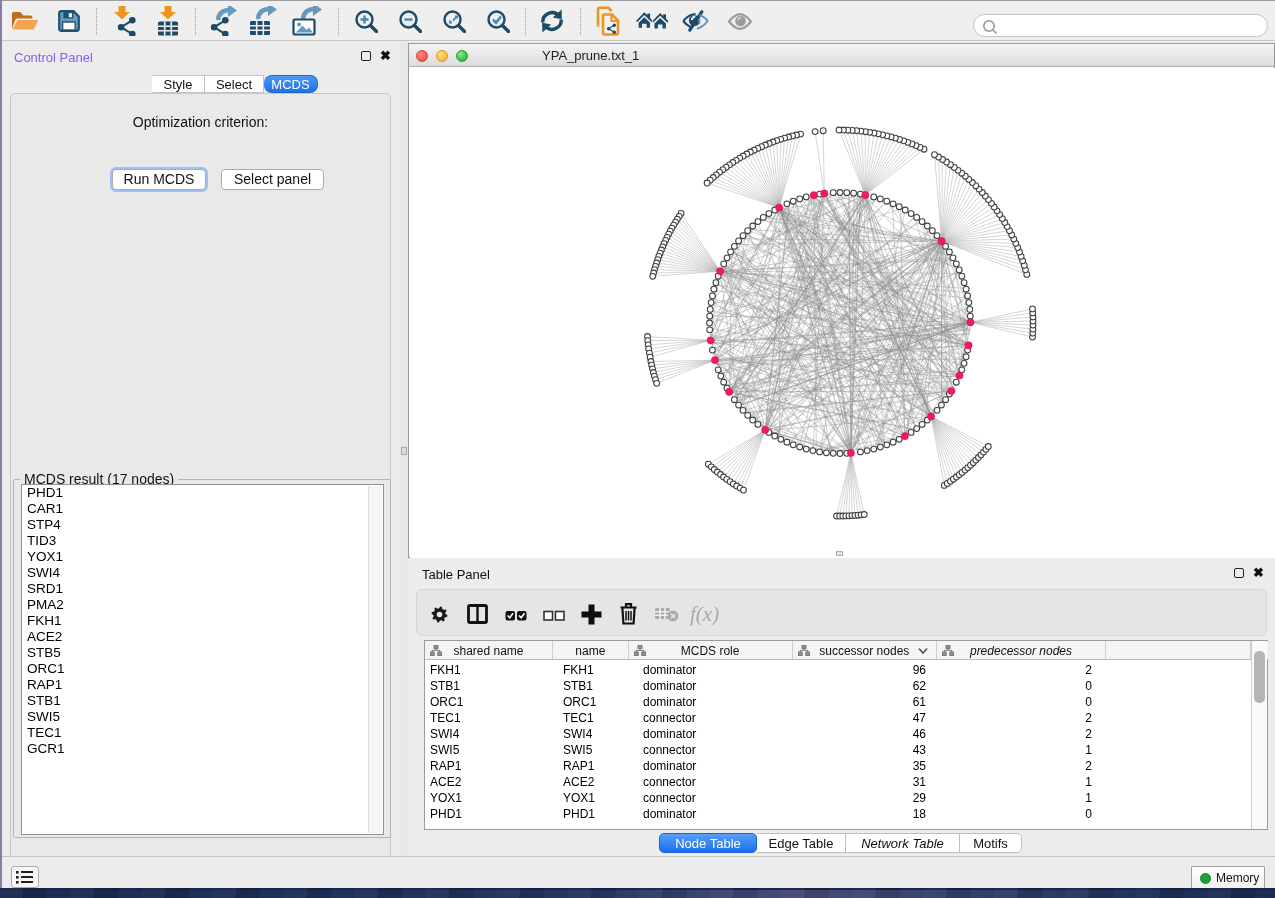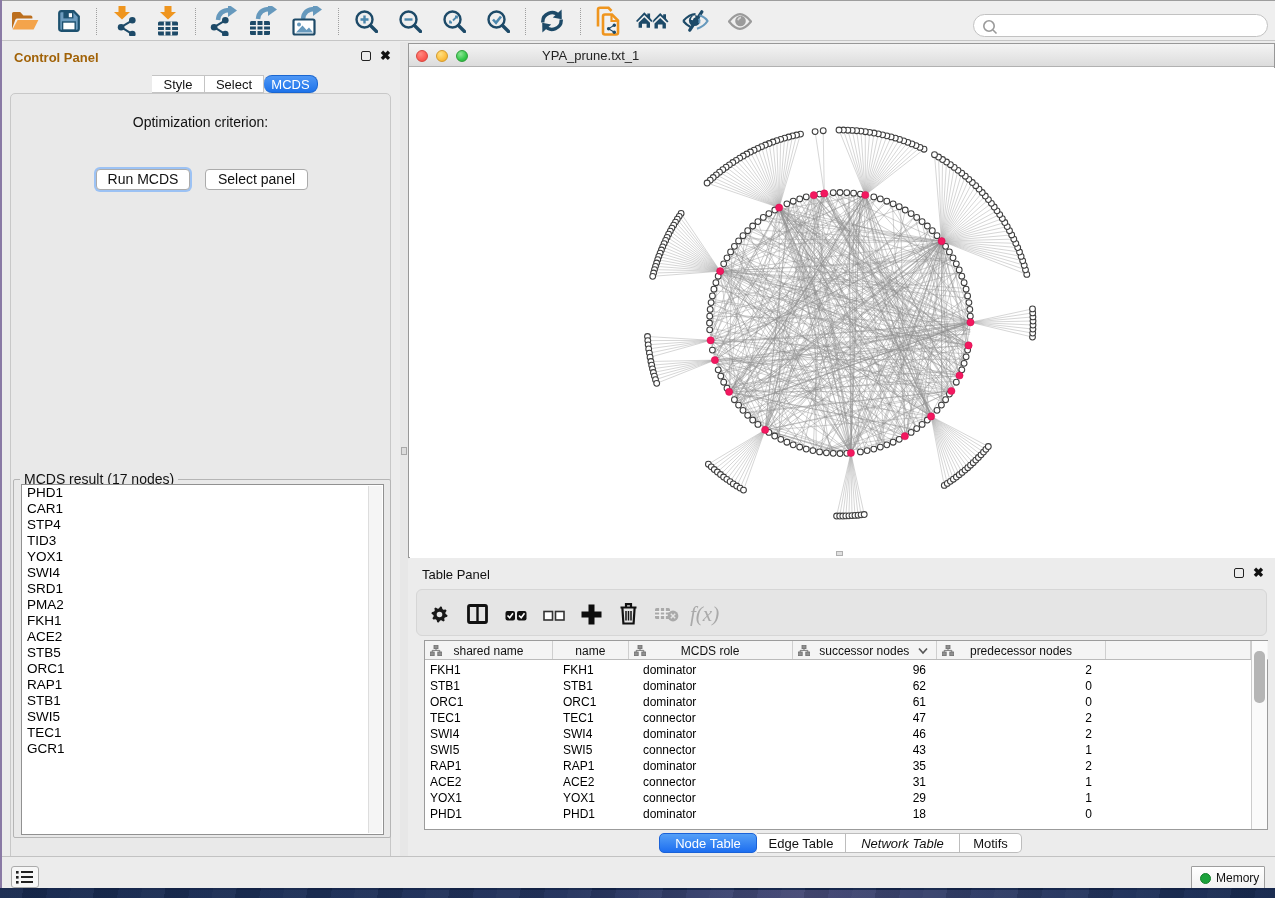--- a/index.html
+++ b/index.html
@@ -16,41 +16,41 @@
 
 #toolbar { left:0; top:0; width:1273px; height:41px; background:#efefef;
   border-top:1px solid #9d9d9d; border-bottom:1px solid #c6c6c6; }
 .tsep { position:absolute; top:7px; height:27px; width:0;
   border-left:1px dotted #9f9f9f; }
 .ticon { position:absolute; top:0; height:40px; display:flex; align-items:center; justify-content:center; }
 #search { position:absolute; left:971px; top:13px; width:295px; height:23px; background:#fff;
   border:1px solid #c2c2c2; border-radius:13px; }
 
 #cp { left:0; top:42px; width:398px; height:814px; background:#ececec; }
-#cp-title { position:absolute; left:12px; top:8px; font-size:13px; color:#a16207;font-weight:bold; }
+#cp-title { position:absolute; left:12px; top:8px; font-size:13px; color:#8b5cf6; }
 .winbtns { position:absolute; top:9px; display:flex; gap:9px; align-items:center; }
 .flbtn { width:10px; height:10px; border:1.5px solid #222; border-radius:2px; }
 .xbtn { font-size:13px; font-weight:bold; color:#111; line-height:10px; }
 #tabs { position:absolute; left:78px; top:33px; height:18px; display:flex;
   border-radius:4px; font-size:13px; }
 .tab { background:#fff; border:1px solid #c4c4c4; border-left:none; color:#111;
   display:flex; align-items:center; justify-content:center; }
 .tab:first-child { border-left:1px solid #c4c4c4; border-radius:4px 0 0 4px; }
 .tab.sel { background:linear-gradient(180deg,#4e97f5 0,#1e73ea 100%); color:#fff;
   border-color:#1a66d0; border-radius:8px; }
 #cp-content { position:absolute; left:8px; top:51px; width:381px; height:828px;
   background:#e9e9e9; border:1px solid #c8c8c8; border-radius:5px; }
 #optlabel { position:absolute; left:0; top:20px; width:100%; text-align:center; font-size:14px; color:#111; }
 #dropdown { position:absolute; left:35px; top:43px; width:312px; height:20px; background:#fff;
   border:1px solid #b6b6b6; border-radius:4px; font-size:13.5px; color:#111; }
 #dropdown span { position:absolute; left:12px; top:2px; font-size:14px; }
 #stepper { position:absolute; right:-1px; top:-1px; width:19px; height:20px; border-radius:4px;
   background:linear-gradient(180deg,#55a0f7 0,#1d6ef0 100%); border:1px solid #1a62d8; }
 .btn { position:absolute; top:75px; height:21px; background:#fff; border:1px solid #ababab;
-  border-radius:4px; font-size:14px; color:#111; text-align:center; line-height:19px; }
+  border-radius:4px; font-size:14px; color:#111; text-align:center; line-height:19px;margin-left:16px; }
 #runbtn { left:85px; width:94px; box-shadow:0 0 0 2px #9cc2f4; }
 #closebtn { left:194px; width:103px; }
 #fieldset { position:absolute; left:2px; top:385px; width:378px; height:359px;
   border:1px solid #b5b5b5; border-radius:2px; }
 #legend { position:absolute; left:6px; top:-9px; background:#e9e9e9; padding:0 4px; font-size:14px; color:#111; }
 #mlist { position:absolute; left:7px; top:4px; width:363px; height:351px; background:#fff;
   border:1px solid #919191; font-size:13.5px; color:#000; }
 #mlist ul { list-style:none; padding:0 0 0 5px; }
 #mlist li { height:16px; line-height:16px; }
 #mtrack { position:absolute; right:1px; top:1px; width:14px; height:347px; background:#f5f5f5; border-left:1px solid #ddd; }
@@ -673,21 +673,21 @@
                 <rect x="4" y="0" width="4" height="3.6" stroke="#6e6e6e" stroke-width="0.8"></rect>
                 <rect x="0.2" y="7" width="4" height="3.6" stroke="#6e6e6e" stroke-width="0.8"></rect>
                 <rect x="7.8" y="7" width="4" height="3.6" stroke="#6e6e6e" stroke-width="0.8"></rect>
               </g>
               <path d="M6 3.6 V5.4 M2.2 7 V5.4 H9.8 V7" stroke="#6e6e6e" stroke-width="0.9" fill="none"></path>
             </svg>
             <svg width="10" height="8" style="position:absolute;right:8px;top:6px;">
               <path d="M1 1.5 L5 6 L9 1.5" stroke="#555" stroke-width="1.6" fill="none"></path>
             </svg>
           </div>
-          <div class="th" style="left:512px; width:169px;">
+          <div class="th" style="left:512px; width:169px;font-style:italic;">
             <div class="lbl">predecessor nodes</div>
             <svg class="hicon" width="12" height="11" style="top:4px;left:5px;">
               <g fill="#909090">
                 <rect x="4" y="0" width="4" height="3.6" stroke="#6e6e6e" stroke-width="0.8"></rect>
                 <rect x="0.2" y="7" width="4" height="3.6" stroke="#6e6e6e" stroke-width="0.8"></rect>
                 <rect x="7.8" y="7" width="4" height="3.6" stroke="#6e6e6e" stroke-width="0.8"></rect>
               </g>
               <path d="M6 3.6 V5.4 M2.2 7 V5.4 H9.8 V7" stroke="#6e6e6e" stroke-width="0.9" fill="none"></path>
             </svg>
           </div>

